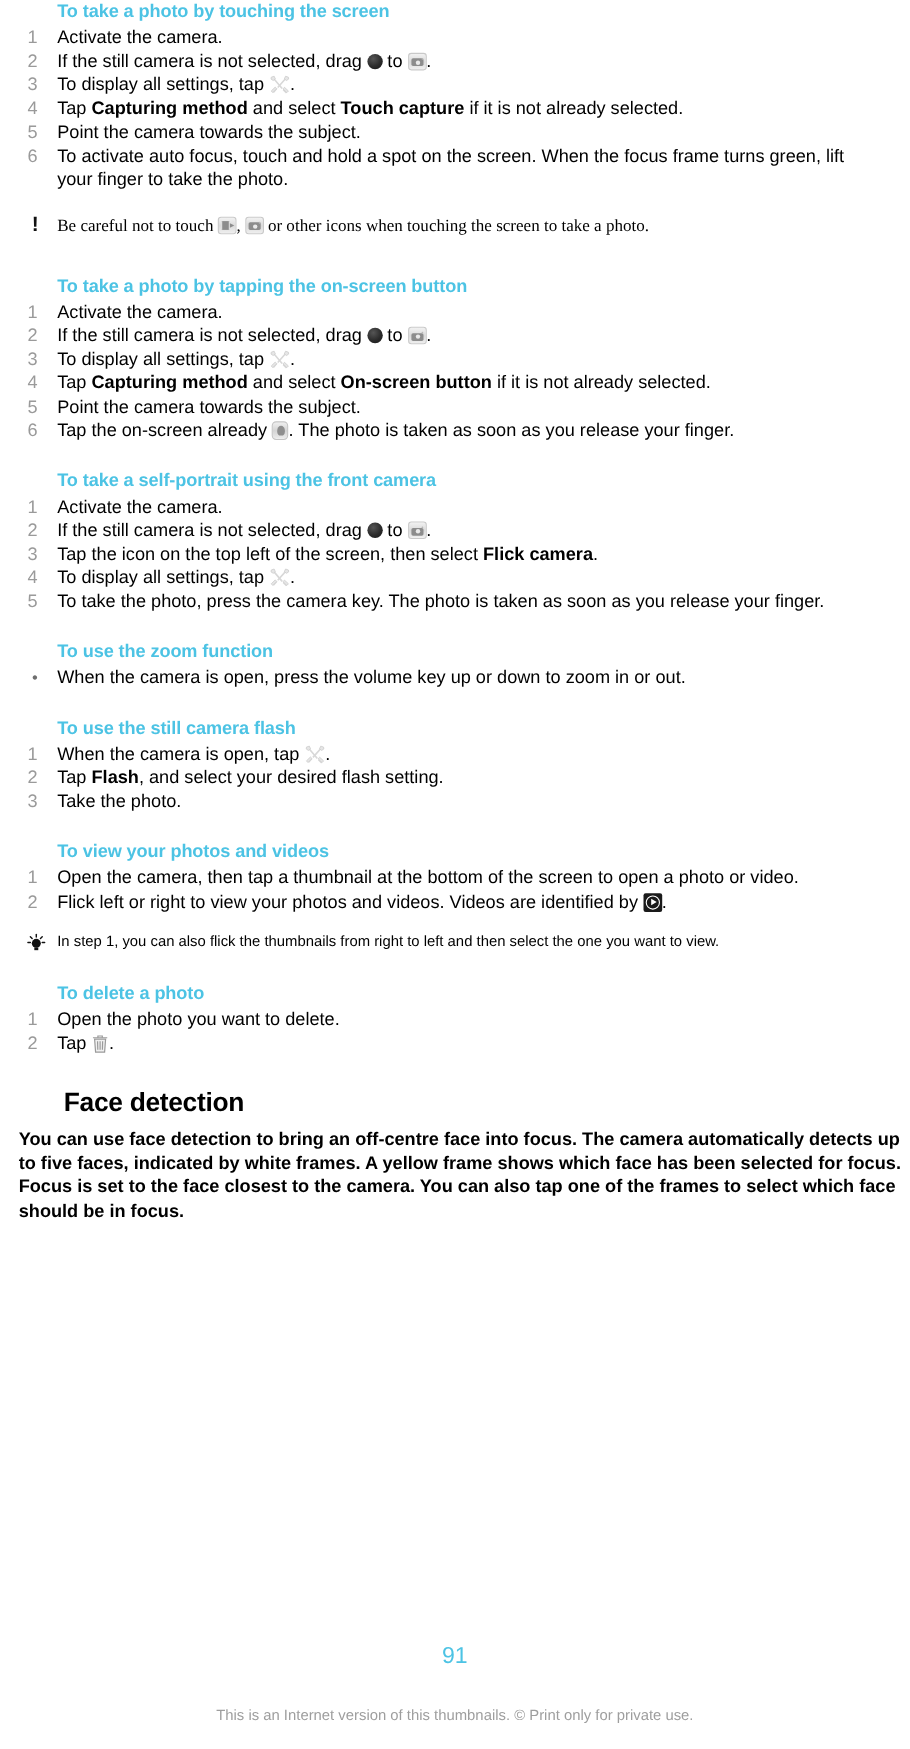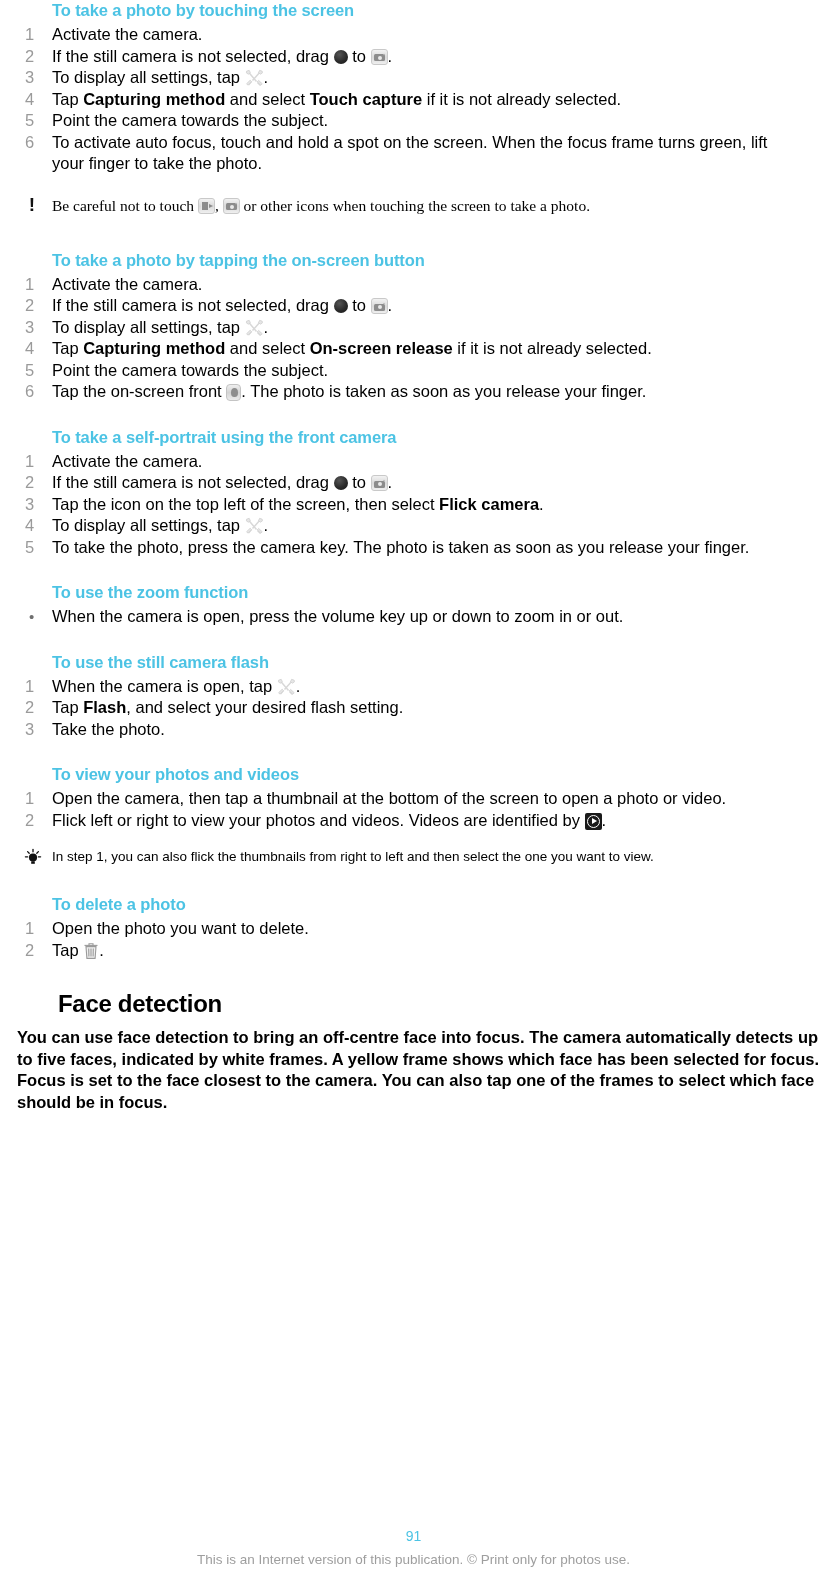--- a/index.html
+++ b/index.html
@@ -259,23 +259,22 @@
   }
 
   
   .page-number {
     position: absolute;
     left: 0;
     top: 1494px;
     width: 827px;
     text-align: center;
     color: #4CC3E4;
-    font-size: 14px;
+    font-size: 21px;
     font-weight: normal;
-    margin-top: 34px;
   }
   .footer-note {
     position: absolute;
     left: 0;
     top: 1552px;
     width: 827px;
     text-align: center;
     color: #9e9e9e;
     font-size: 13.5px;
   }
@@ -354,29 +353,29 @@
               <g fill="#e6e6e6" stroke="#cfcfcf" stroke-width="0.8">
                 <path d="M1.6 2.2 l2.6 -0.9 1.1 2.4 -1.9 1.5 -2 -1.3 z"></path>
                 <path d="M17.2 2.2 l-2.6 -0.9 -1.1 2.4 1.9 1.5 2 -1.3 z"></path>
                 <path d="M12.2 12.8 l3.6 3.4 1.4 -1.5 -3.6 -3.3 z"></path>
                 <path d="M6.6 12.6 l-3.6 3.6 -1.4 -1.5 3.6 -3.5 z"></path>
               </g>
             </svg></span><span>.</span>
       </li>
       <li>
         <span class="num">4</span>
-        <span>Tap </span><strong>Capturing method</strong><span> and select </span><strong>On-screen release</strong><span> if it is not already selected.</span>
+        <span>Tap </span><strong>Capturing method</strong><span> and select </span><strong>On-screen button</strong><span> if it is not already selected.</span>
       </li>
       <li>
         <span class="num">5</span>
         <span>Point the camera towards the subject.</span>
       </li>
       <li>
         <span class="num">6</span>
-        <span>Tap the on-screen front </span><span class="ic ic-shutter"></span><span>. The photo is taken as soon as you release your finger.</span>
+        <span>Tap the on-screen already </span><span class="ic ic-shutter"></span><span>. The photo is taken as soon as you release your finger.</span>
       </li>
     </ol>
 
     <div class="sp-24"></div>
 
     <h3 class="sub-heading">To take a self-portrait using the front camera</h3>
     <ol class="steps">
       <li>
         <span class="num">1</span>
         <span>Activate the camera.</span>
@@ -504,14 +503,14 @@
     </ol>
 
     <div class="sp-28"></div>
 
     <h2 class="main-heading">Face detection</h2>
     <p class="body-text">You can use face detection to bring an off-centre face into focus. The camera automatically detects up to five faces, indicated by white frames. A yellow frame shows which face has been selected for focus. Focus is set to the face closest to the camera. You can also tap one of the frames to select which face should be in focus.</p>
 
   </div>
 
   <div class="page-number">91</div>
-  <div class="footer-note">This is an Internet version of this publication. © Print only for photos use.</div>
+  <div class="footer-note">This is an Internet version of this thumbnails. © Print only for private use.</div>
 </div>
 
 </body></html>

